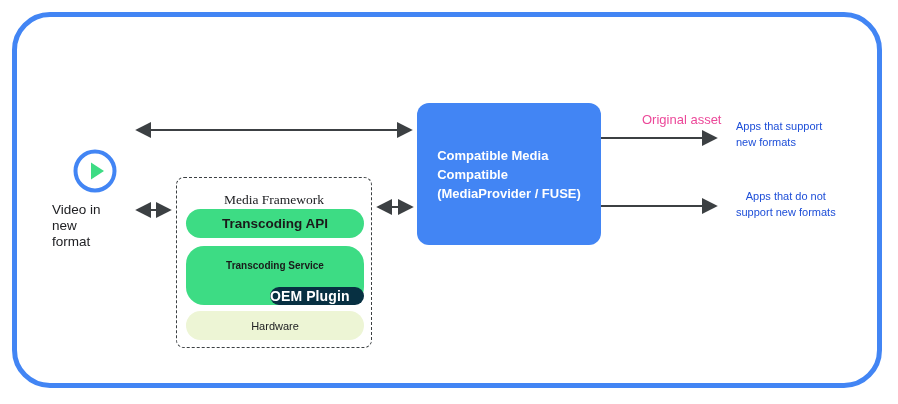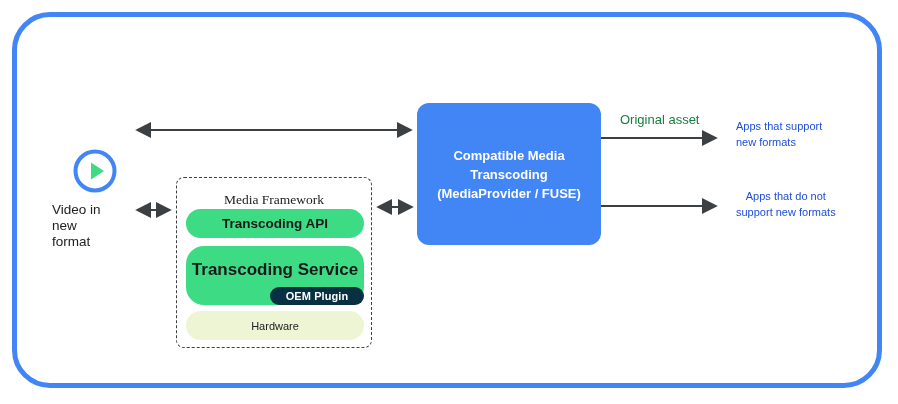--- a/index.html
+++ b/index.html
@@ -95,38 +95,37 @@
     border-radius: 16px;
     font-size: 13.5px;
     font-weight: bold;
     color: #1a1a1a;
   }
   #transcoding-service {
     top: 68px;
     height: 59px;
     background: #3ddc84;
     border-radius: 18px;
-    font-size: 17px;
+    font-size: 10px;
     font-weight: bold;
     color: #1a1a1a;
     align-items: flex-start;
     padding-top: 14px;
   }
   #oem-plugin {
     position: absolute;
     left: 93px;
     top: 109px;
     width: 94px;
     height: 18px;
     background: #073042;
     border-radius: 9px;
     display: flex;
     align-items: center;
-    justify-content: center;
-    font-size: 11px;
+    font-size: 14px;
     font-weight: bold;
     color: #ffffff;
     letter-spacing: .1px;
   }
   #hardware {
     top: 133px;
     height: 29px;
     background: #edf5d5;
     border-radius: 15px;
     font-size: 11px;
@@ -138,35 +137,36 @@
     position: absolute;
     left: 417px;
     top: 103px;
     width: 184px;
     height: 142px;
     background: #4285f4;
     border-radius: 12px;
     display: flex;
     align-items: center;
     justify-content: center;
-    text-align: center;
+    text-align: left;
     color: #ffffff;
     font-size: 13px;
     font-weight: bold;
     line-height: 19px;
     padding: 5px 6px;
     box-sizing: border-box;
   }
 
   
   .asset-label {
     position: absolute;
     font-size: 13px;
-    color: #15803d;
+    color: #ec4899;
     white-space: nowrap;
+    margin-left: 22px;
   }
   #original-asset-label { left: 620px; top: 112px; }
   #transcoded-asset-label { left: 620px; top: 215px; }
 
   .apps-label {
     position: absolute;
     font-size: 11px;
     color: #1d4ed8;
     line-height: 16px;
     white-space: nowrap;
@@ -242,21 +242,21 @@
     </div>
 
     <div class="mf-box" id="hardware">
       <span>Hardware</span>
     </div>
   </div>
 
   <div id="cmt-box">
     <div>
       <div>Compatible Media</div>
-      <div>Transcoding</div>
+      <div>Compatible</div>
       <div>(MediaProvider / FUSE)</div>
     </div>
   </div>
 
   <div class="asset-label" id="original-asset-label">Original asset</div>
 
 
   <div class="apps-label" id="apps-support-label">
     <div>Apps that support</div>
     <div>new formats</div>

